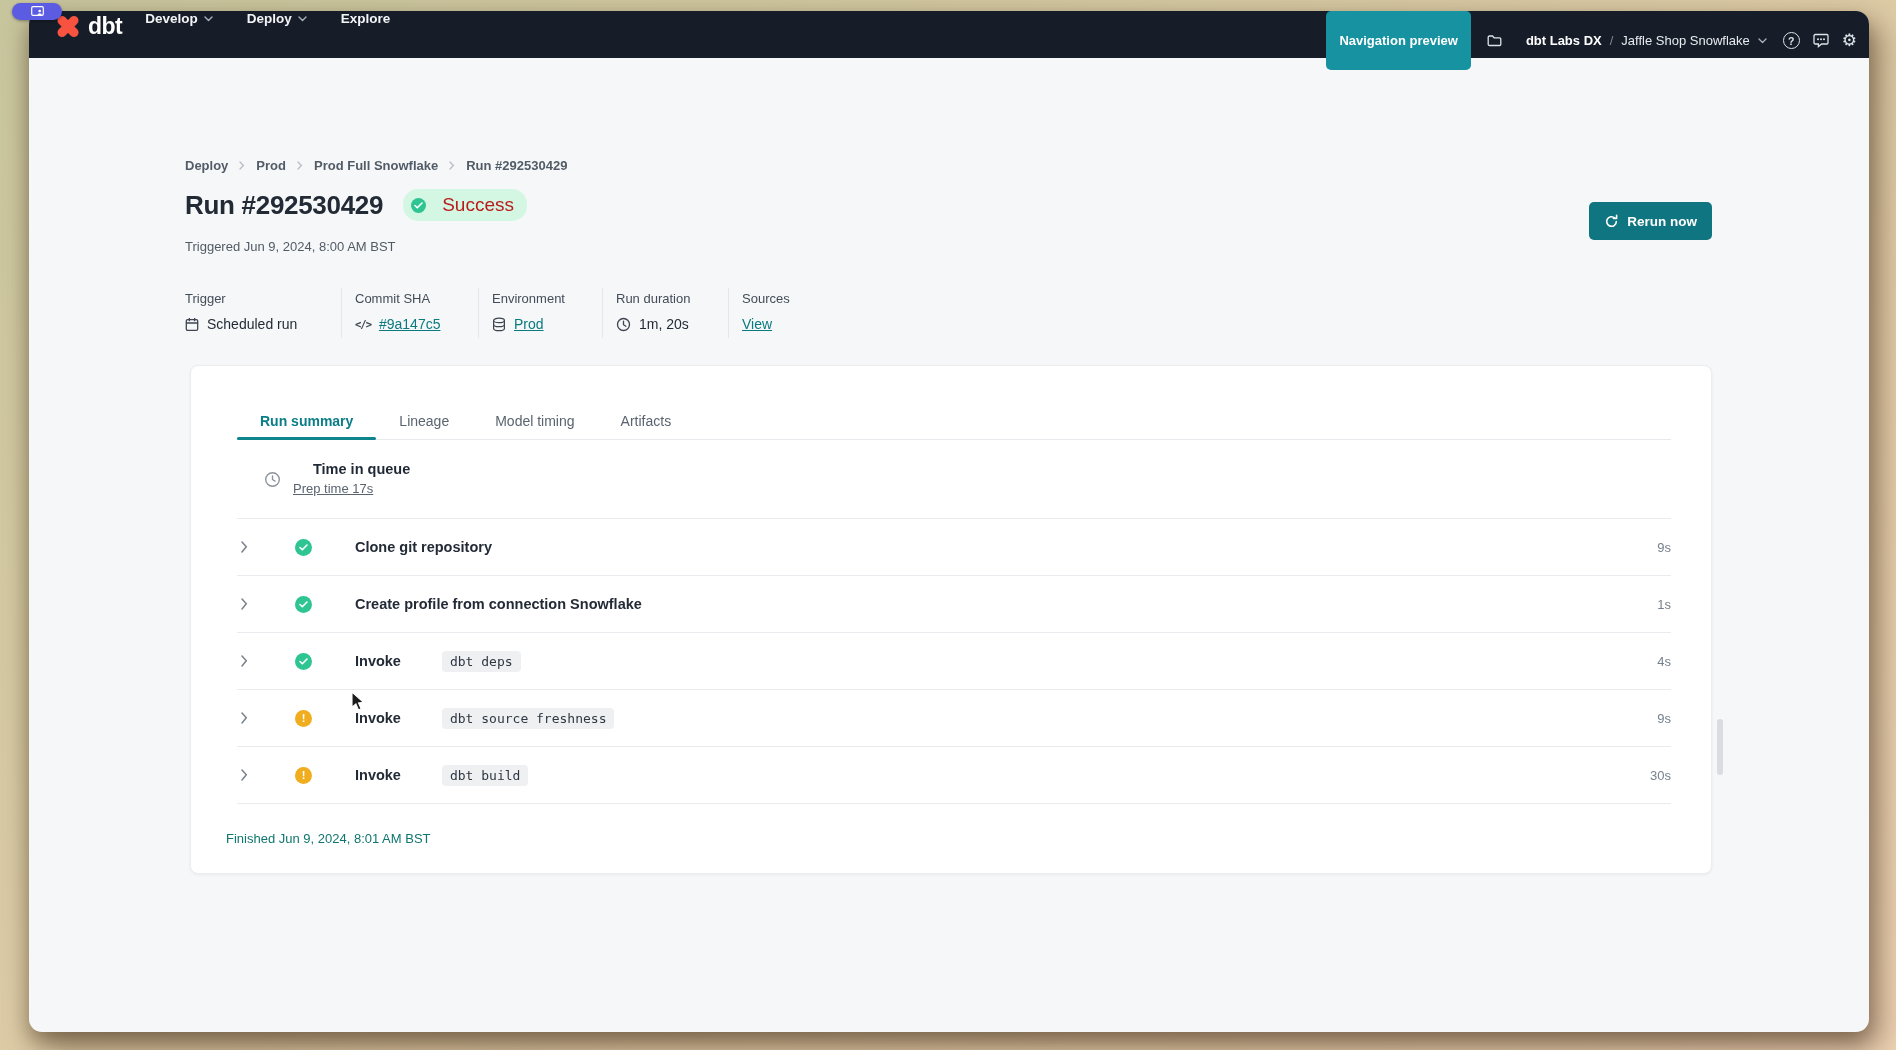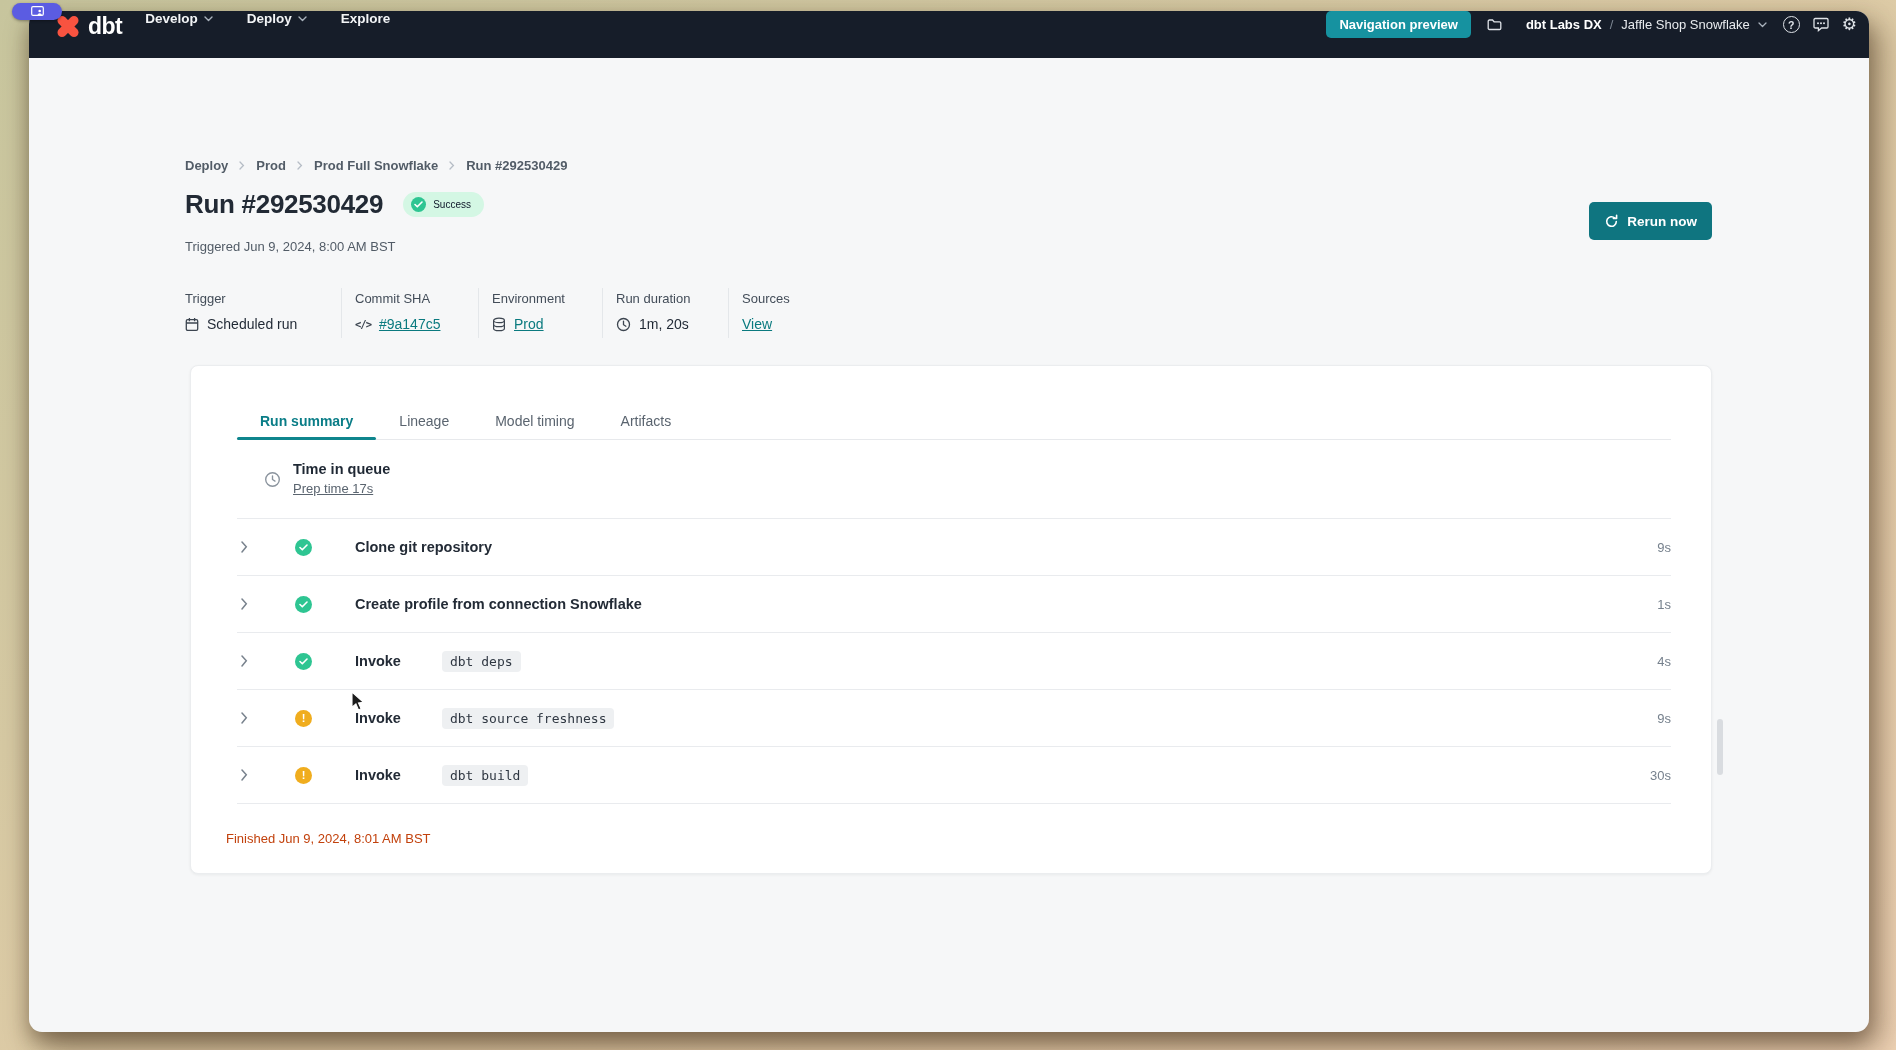--- a/index.html
+++ b/index.html
@@ -34,21 +34,21 @@
   .logo-mark i { position:absolute; left:2px; top:10.5px; width:26px; height:9px; border-radius:5px; background:#f85340; }
   .logo-mark i:nth-child(1){ transform:rotate(45deg); }
   .logo-mark i:nth-child(2){ transform:rotate(-45deg); }
   .logo-text { font-size:23px; font-weight:700; letter-spacing:-.5px; color:#fff; }
   .nav-items { display:flex; align-items:center; gap:34px; }
   .nav-item { display:flex; align-items:center; gap:6px; font-size:13.5px; font-weight:700; color:#f2f4f6; cursor:pointer; }
   .nav-item svg { color:#aab3bd; }
   .nav-right { margin-left:auto; display:flex; align-items:center; gap:16px; }
   .btn-nav-preview {
     background:#1692a0; color:#fff; font-size:13px; font-weight:700;
-    border:none; border-radius:5px; padding:6px 13px; cursor:pointer;
+    border:none; border-radius:5px; padding:22px 13px; cursor:pointer;
     font-family:"Liberation Sans", sans-serif;
   }
   .account { display:flex; align-items:center; gap:8px; font-size:13px; cursor:pointer; }
   .account .acct-name { font-weight:700; color:#fff;margin-left:16px; }
   .account .slash { color:#7d8793; font-weight:400; }
   .account .proj-name { font-weight:500; color:#e8ebee; }
   .account svg { color:#aab3bd; }
   .icon-row { display:flex; align-items:center; gap:13px; }
   .help-circle {
     width:17px; height:17px; border:1.5px solid #dfe3e8; border-radius:50%;
@@ -61,22 +61,22 @@
   
   .page { position:relative; height:974px; }
 
   .breadcrumb { position:absolute; left:156px; top:100px; display:flex; align-items:center; gap:11px; font-size:13px; font-weight:600; color:#525c67; }
   .breadcrumb .crumb { cursor:pointer; }
   .breadcrumb svg { color:#b6bdc6; }
 
   .title-row { position:absolute; left:156px; top:131px; display:flex; align-items:center; gap:20px; }
   .page-title { font-size:26px; font-weight:700; color:#222a35; letter-spacing:-.3px; }
   .status-badge {
-    display:flex; align-items:center; gap:7px; background:#d4f7e4; border-radius:15px;
-    padding:5px 13px 5px 8px; font-size:10px; font-weight:500; color:#0f172a;
+    display:flex; align-items:center; gap:16px; background:#d4f7e4; border-radius:15px;
+    padding:5px 13px 5px 8px; font-size:19px; font-weight:500; color:#b91c1c;
   }
   .check-circle { width:15px; height:15px; border-radius:50%; background:#2ec592; display:flex; align-items:center; justify-content:center; }
 
   .triggered { position:absolute; left:156px; top:181px; font-size:13px; color:#515b66; }
 
   .btn-rerun {
     position:absolute; right:157px; top:144px; height:38px;
     background:#0f7580; color:#fff; border:none; border-radius:5px;
     display:flex; align-items:center; gap:8px; padding:0 15px;
     font-size:13.5px; font-weight:700; cursor:pointer;
@@ -102,33 +102,33 @@
   }
   .card-inner { margin:0 40px 0 46px; }
 
   .tabs { display:flex; margin-top:37px; border-bottom:1px solid #e7e9ec; }
   .tab { position:relative; height:36px; padding:0 23px; display:flex; align-items:center; font-size:14px; font-weight:500; color:#5a646f; cursor:pointer; }
   .tab.active { color:#0a7d87; font-weight:700; }
   .tab.active::after { content:""; position:absolute; left:0; right:0; bottom:-1px; height:3px; background:#0e858d; border-radius:2px; }
 
   .queue-row { height:79px; border-bottom:1px solid #e9ebee; display:flex; align-items:center; padding-left:27px; }
   .queue-icon { color:#8a939d; display:flex; margin-right:12px; }
-  .queue-title { font-size:14.5px; font-weight:700; color:#1f2834; }
+  .queue-title { font-size:14.5px; font-weight:700; color:#1f2834;margin-left:20px; }
   .queue-link { display:inline-block; margin-top:4px; font-size:13px; color:#5a646f; text-decoration:underline; cursor:pointer; }
 
   .step-row { height:57px; border-bottom:1px solid #e9ebee; display:flex; align-items:center; padding-left:4px; cursor:pointer;gap:32px; }
   .expand-chevron { color:#78828d; display:flex; margin-right:15px; cursor:pointer; }
   .status-dot { width:17px; height:17px; border-radius:50%; display:flex; align-items:center; justify-content:center; margin-right:11px; flex:none; }
   .status-dot.success { background:#2ec592; }
   .status-dot.warning { background:#f0ad1e; color:#fff; font-size:11px; font-weight:700; }
   .step-label { font-size:14.5px; font-weight:700; color:#232b36; }
   .step-code { font-family:"DejaVu Sans Mono", monospace; font-size:13px; font-weight:400; color:#2f3742; background:#eef0f2; border-radius:4px; padding:3px 8px; margin-left:9px; }
   .step-duration { margin-left:auto; font-size:13px; color:#76818d; }
 
-  .finished { margin:27px 17px 0 35px; font-size:13px; color:#c2410c; }
+  .finished { margin:27px 17px 0 35px; font-size:13px; color:#0f766e; }
 
   
   .scroll-thumb { position:absolute; left:1688px; top:661px; width:6px; height:56px; background:#d9dce0; border-radius:3px; }
   .cursor { position:absolute; left:322px; top:633px; z-index:20; pointer-events:none; }
 </style>
 </head>
 <body>
 
 <div class="screen">
 

